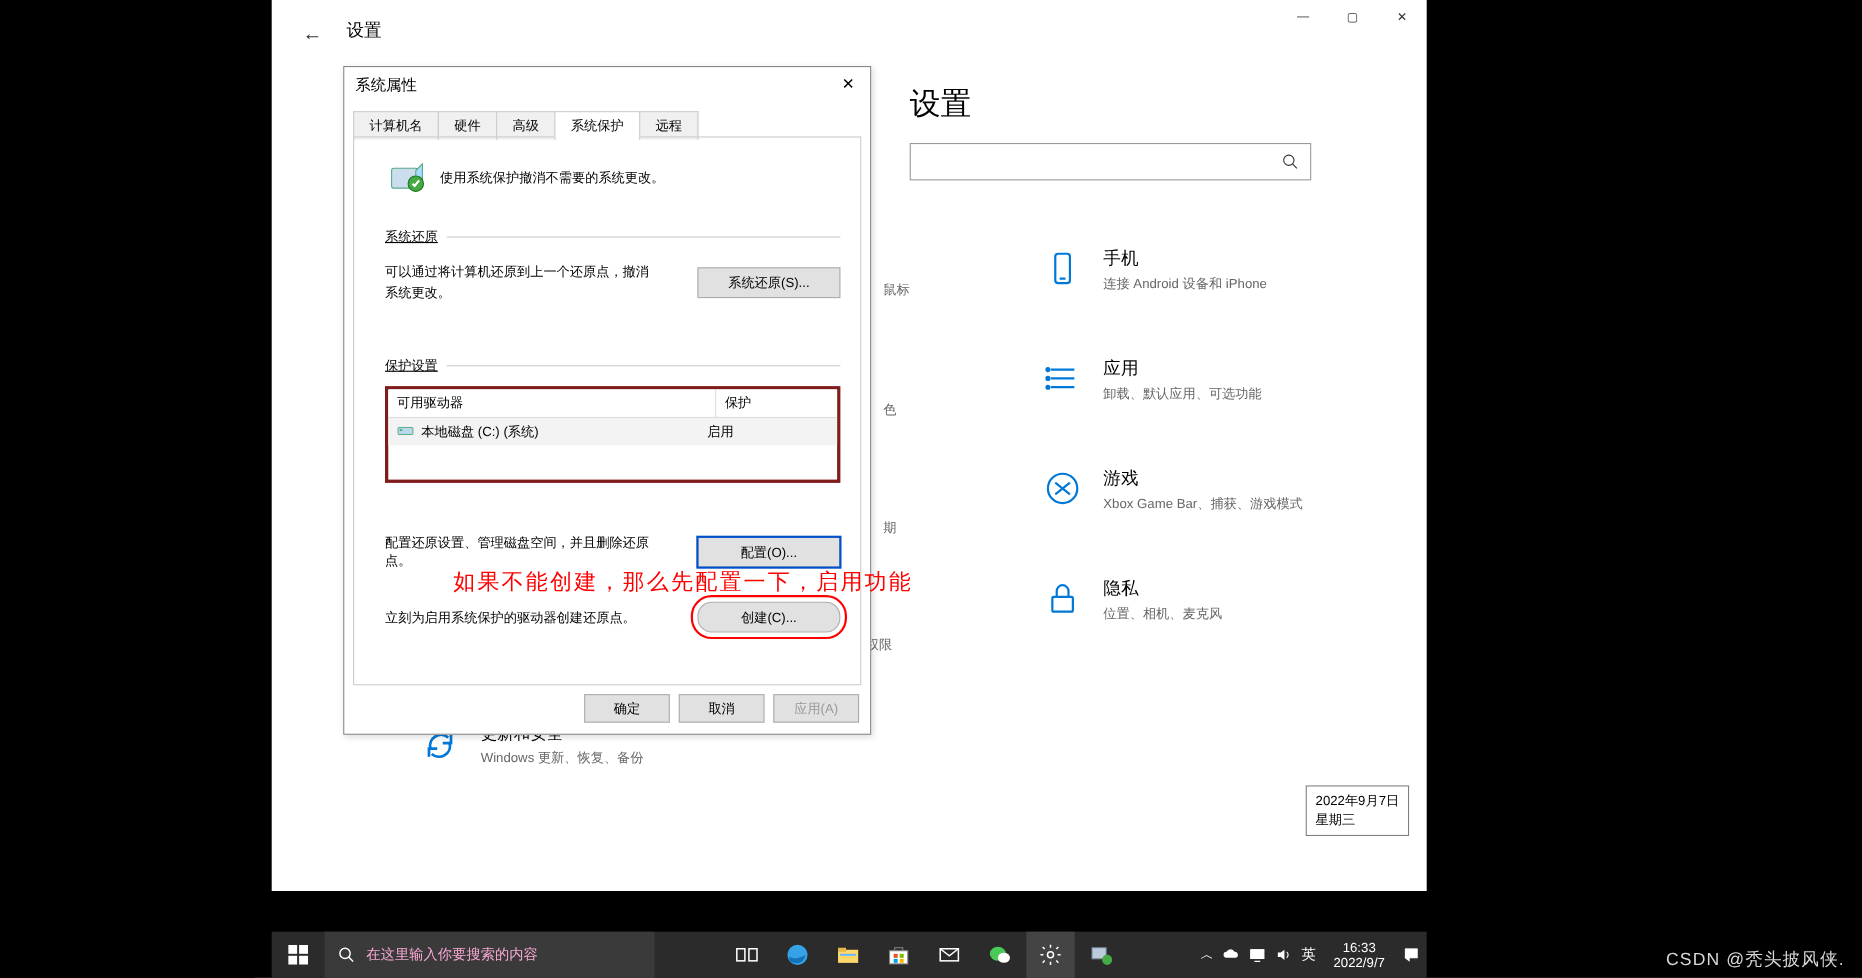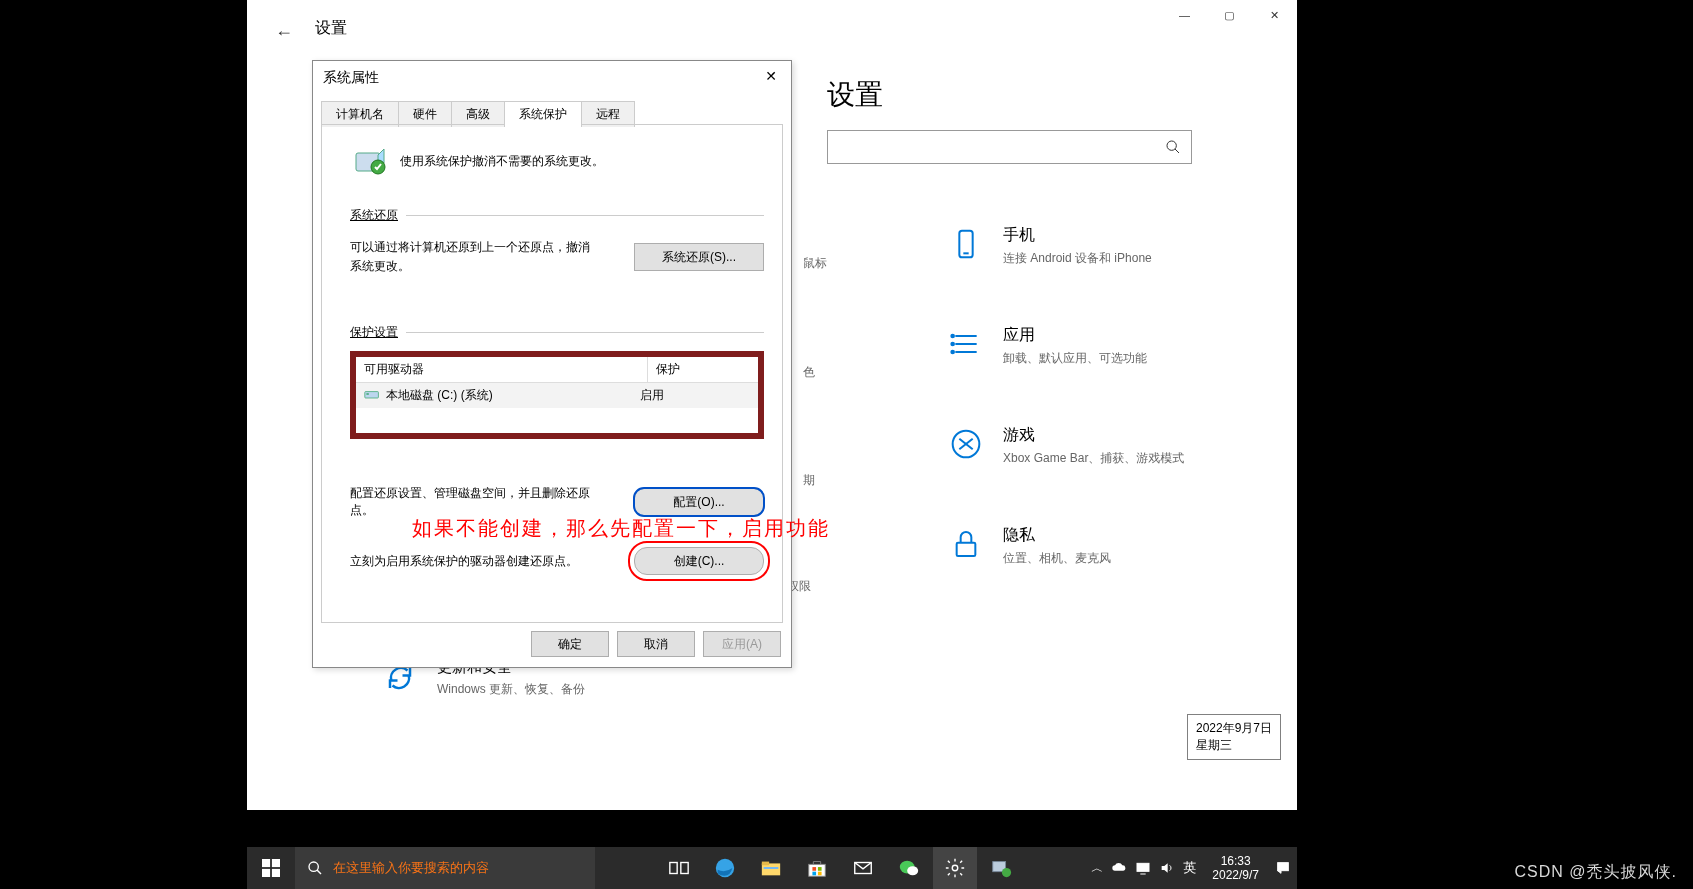--- a/index.html
+++ b/index.html
@@ -49,50 +49,50 @@
   .intro-row .txt { font-size:12px; }
 
   .section { margin:22px 18px 0 28px; }
   .sec-title { font-size:12px; display:flex; align-items:center;text-decoration:underline; }
   .sec-title .line { flex:1; height:1px; background:#ccc; margin-left:8px; }
   .restore-row { display:flex; align-items:center; justify-content:space-between; margin-top:14px; }
   .restore-row .desc { font-size:12px; max-width:240px; line-height:1.6; }
   .btn { min-width:130px; height:28px; border:1px solid #adadad; background:#e1e1e1; font-size:12px; display:flex; align-items:center; justify-content:center; cursor:default;}
   .btn.disabled { color:#9a9a9a; }
 
-  .drive-table { margin-top:10px; border:6px solid #7f1d1d; height:88px; font-size:12px;}
+  .drive-table { margin-top:10px; border:3px solid #7f1d1d; height:88px; font-size:12px;}
   .drive-table .hdr { display:flex; border-bottom:1px solid #ddd; background:#fff;}
   .drive-table .hdr div { padding:4px 8px; border-right:1px solid #ddd;}
   .drive-table .hdr div:first-child { flex:1;}
   .drive-table .hdr div:last-child { width:110px; border-right:none;}
   .drive-table .row { display:flex; padding:4px 8px; background:#f3f3f3;}
   .drive-table .row .c1 { flex:1; display:flex; align-items:center; gap:6px;}
   .drive-table .row .c2 { width:110px;}
   .drive-ic svg { width:16px; height:14px; }
 
   .annot { position:absolute; left:90px; top:390px; font-size:20px; color:#ff0000; letter-spacing:2px; white-space:nowrap;}
   .cfg-row { display:flex; align-items:center; justify-content:space-between; margin-top:46px;}
   .cfg-row .desc { font-size:12px; max-width:260px;}
   .cfg-row .btn { min-width:130px;}
-  .hl-blue { outline:2px solid #0050c8; outline-offset:-1px;border-radius:10px;}
+  .hl-blue { outline:2px solid #0050c8; outline-offset:-1px;}
   .hl-red { outline:2px solid #ff0000; outline-offset:4px;border-radius:13px;}
 
   .dlg-footer { position:absolute; left:0; right:10px; bottom:10px; display:flex; justify-content:flex-end; gap:8px;}
   .dlg-footer .btn { min-width:78px; height:26px;}
 
   
   .date-tip { position:absolute; right:16px; bottom:50px; border:1px solid #808080; background:#fff; padding:5px 8px; font-size:12px; line-height:1.4; z-index:10;}
 
   
   .taskbar { position:absolute; left:247px; bottom:0; width:1050px; height:42px; background:#2b2b2b; display:flex; align-items:center; color:#fff; font-size:13px;}
   .start { width:48px; height:100%; display:flex; align-items:center; justify-content:center;}
   .start svg { width:18px; height:18px; fill:#fff;}
   .tb-search { flex:0 0 300px; height:100%; background:#3a3a3a; display:flex; align-items:center; padding:0 12px; gap:10px;}
   .tb-search svg { width:16px; height:16px; fill:none; stroke:#fff; stroke-width:2;}
-  .tb-search span { color:#f97316; font-size:13px;}
+  .tb-search span { color:#f9a8d4; font-size:13px;}
   .tb-mid { flex:1; display:flex; align-items:center; justify-content:center; gap:2px;}
   .tb-ic { width:44px; height:42px; display:flex; align-items:center; justify-content:center; color:#fff;}
   .tb-ic.active { background:#444;}
   .tb-ic svg { width:22px; height:22px;}
   .tray { display:flex; align-items:center; gap:8px; padding:0 6px; font-size:12px;}
   .tray .clock { text-align:center; line-height:1.2; font-size:12px; padding:0 8px;}
   .tray svg { width:16px; height:16px; fill:#fff;}
   .tray .ime { font-size:13px;}
 
   

